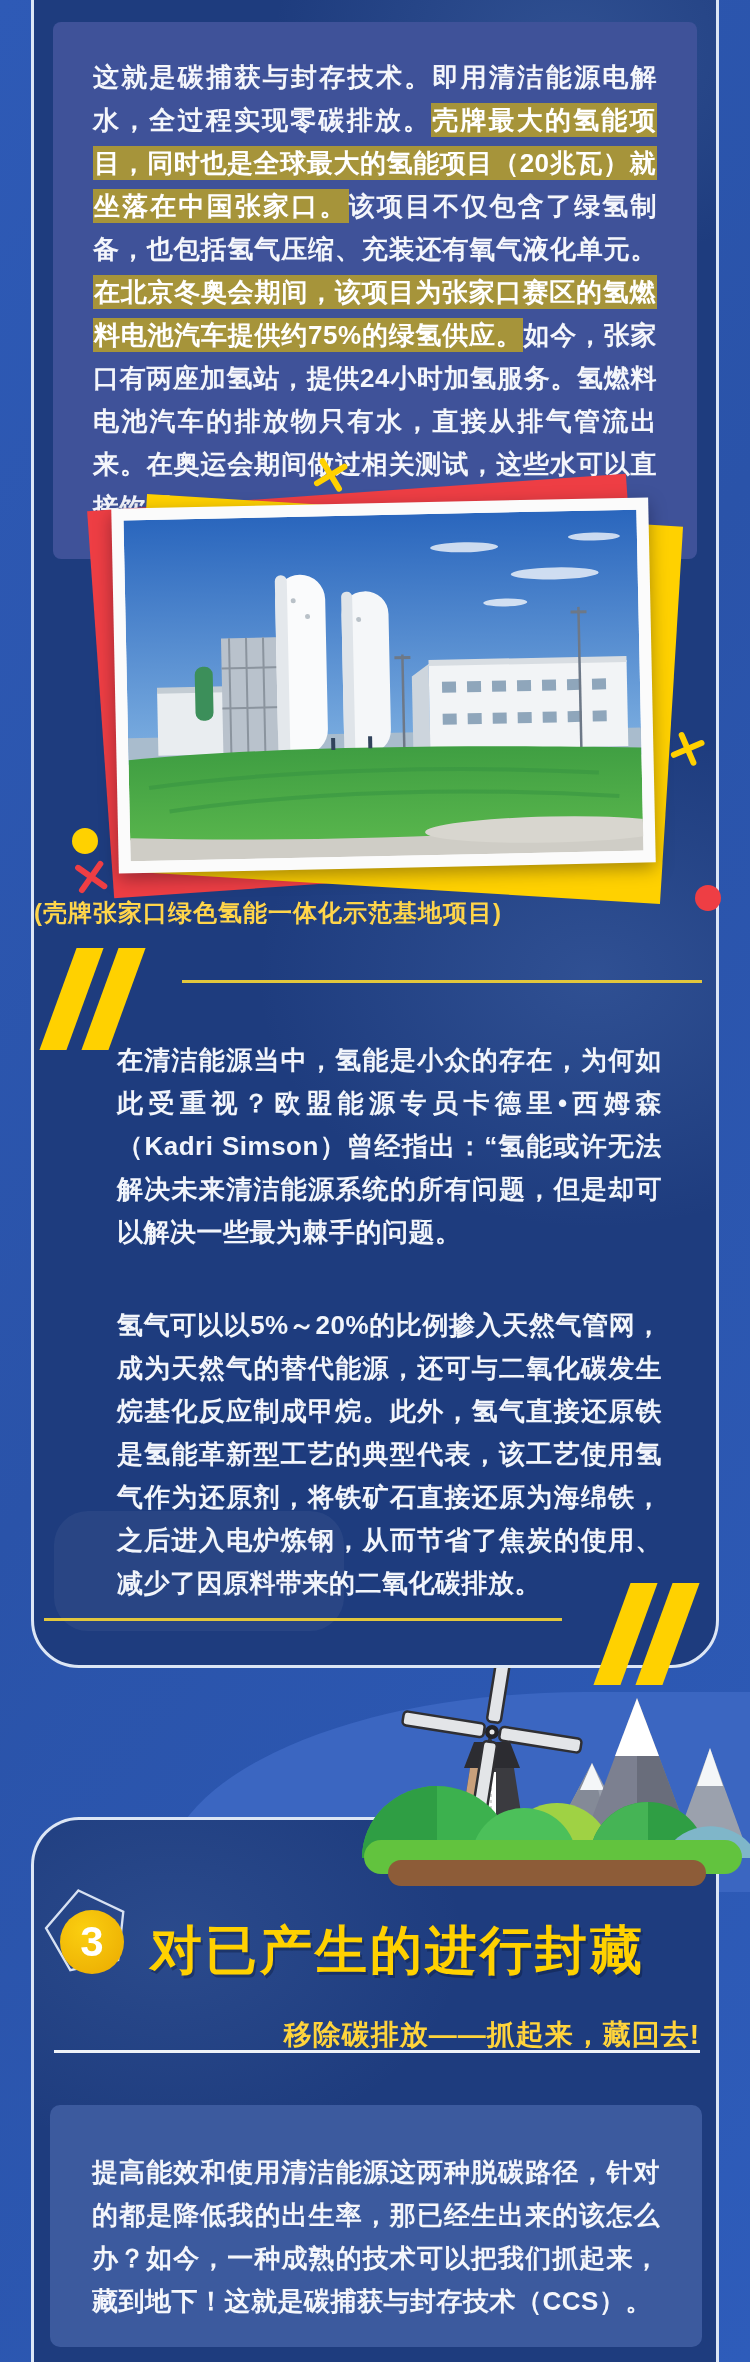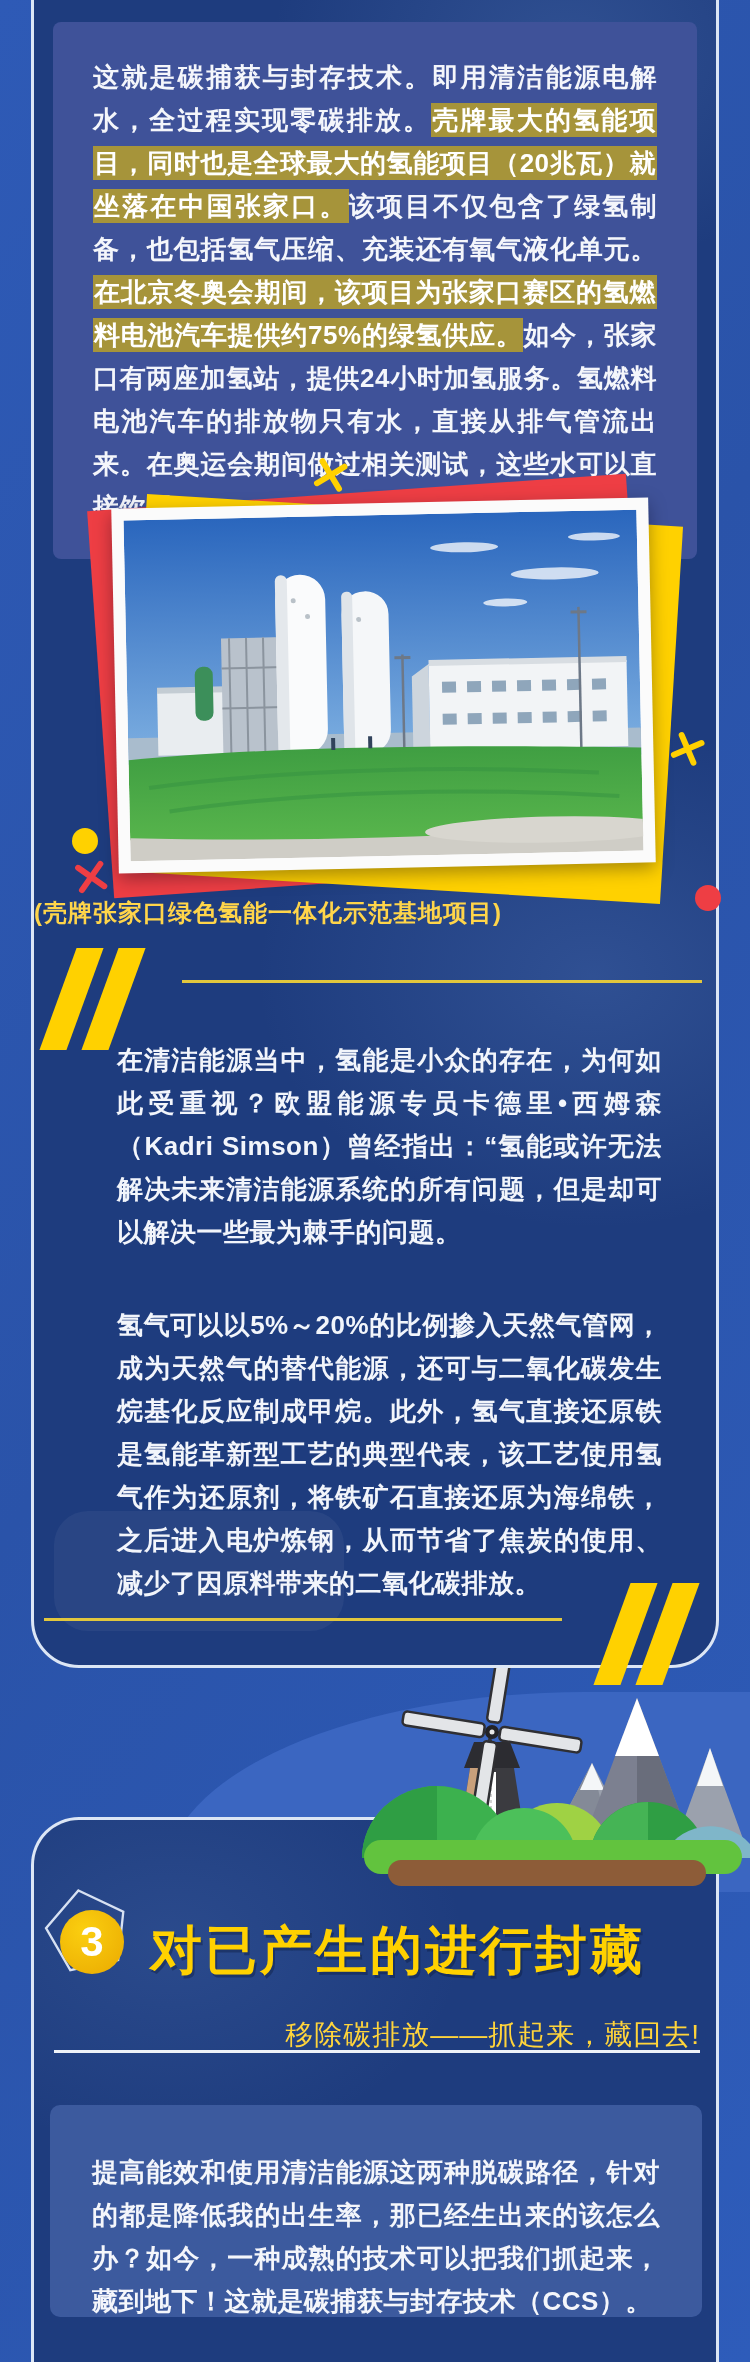--- a/index.html
+++ b/index.html
@@ -53,24 +53,24 @@
   .scene{position:absolute;left:352px;top:1668px;width:398px;height:222px;}
   .scene svg{display:block;width:100%;height:100%;}
   
   .pent{position:absolute;left:6px;top:64px;width:94px;height:94px;transform:rotate(-12deg);}
   .badge{position:absolute;left:26px;top:90px;width:64px;height:64px;border-radius:50%;
          background:radial-gradient(circle at 38% 32%,#fbcf10,#eaa900);
          display:flex;align-items:center;justify-content:center;
          font-size:42px;font-weight:800;color:#ffffff;}
   .sec-title{position:absolute;left:116px;top:96px;font-size:52px;font-weight:800;
              color:#ffd100;letter-spacing:3px;text-shadow:2px 3px 0 rgba(10,20,50,.35);}
-  .sec-sub{position:absolute;right:16px;top:196px;font-size:28px;font-weight:400;
+  .sec-sub{position:absolute;right:16px;top:196px;font-size:28px;font-weight:700;
            color:#ffd43b;letter-spacing:1px;}
   .whiterule{position:absolute;left:20px;top:230px;width:646px;height:3px;background:#eef2f8;}
-  .panel2{left:16px;top:285px;width:652px;height:212px;background:#3c5a9e;
+  .panel2{left:16px;top:285px;width:652px;height:242px;background:#3c5a9e;
           border-radius:10px;padding:46px 42px 4px 42px;}
 </style>
 </head>
 <body>
 
 <div class="stage">
 
   <div class="wave"></div>
 
   <div class="card card1">

